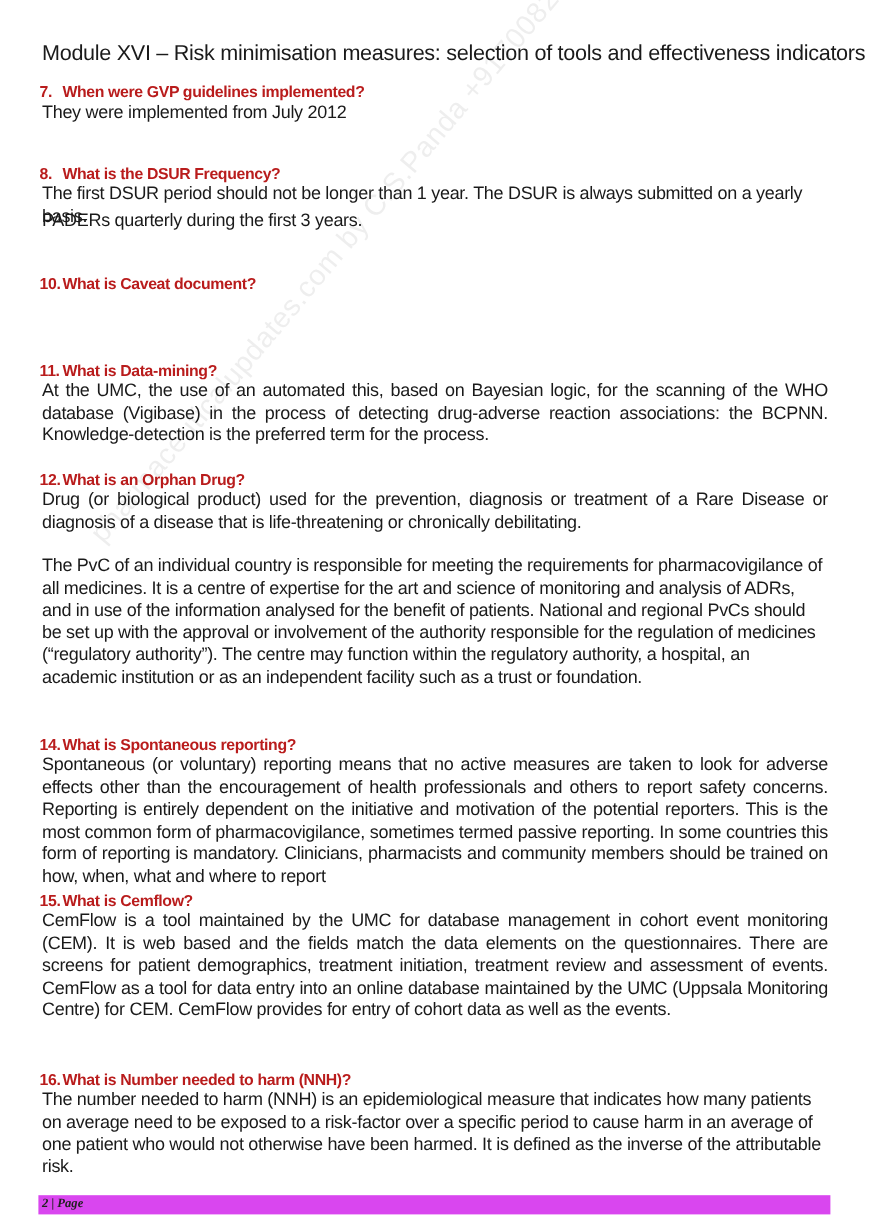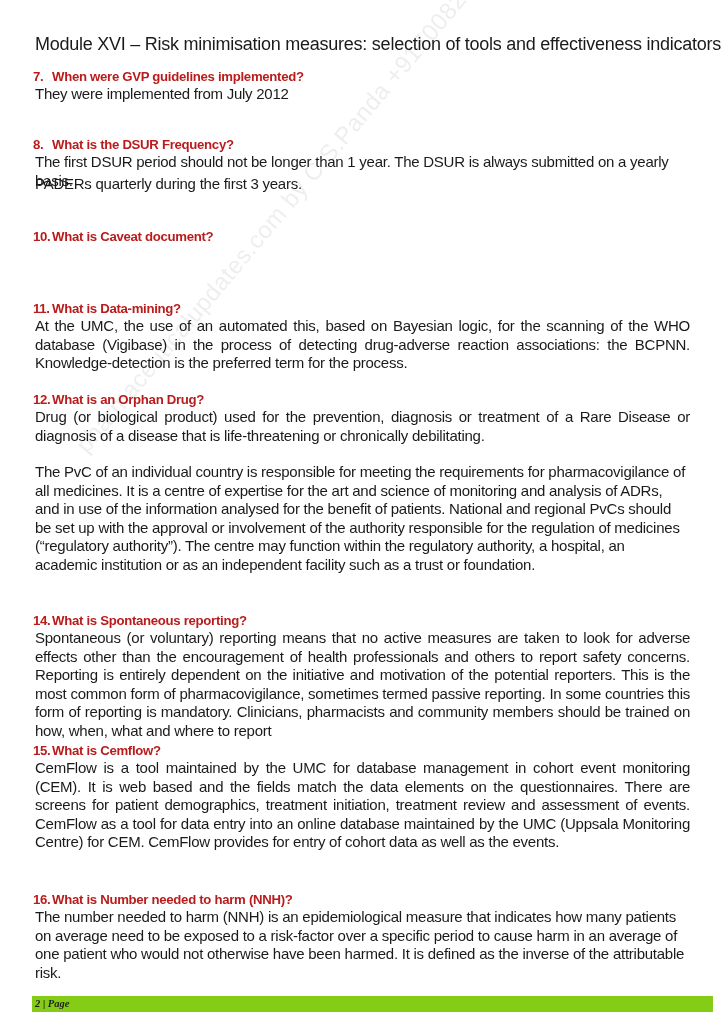--- a/index.html
+++ b/index.html
@@ -18,22 +18,21 @@
     color: #b91c1c; line-height: 17px; margin: 0;
   }
   .q .num { display: inline-block; min-width: 19px; }
   .a {
     margin: 0 0 0 2px; font-size: 15px; line-height: 18.5px; color: #1a1a1a;
     letter-spacing: -0.25px;
   }
   .a.justify { text-align: justify; text-align-last: left; }
   .footer-bar {
     position: absolute; left: 32px; top: 996px; width: 660px; height: 16px;
-    background: #84cc16;
-    padding-left: 21px;
+    background: #d946ef;
   }
   .footer-text {
     position: absolute; left: 3px; top: 0px;
     font-family: "Liberation Serif", serif; font-style: italic; font-weight: bold;
     font-size: 10.5px; color: #222; line-height: 15px;
   }
   .watermark {
     position: absolute; left: 70px; top: 440px;
     transform-origin: left top; transform: rotate(-50deg);
     font-size: 24px; color: rgba(120,120,120,0.13); white-space: nowrap;

